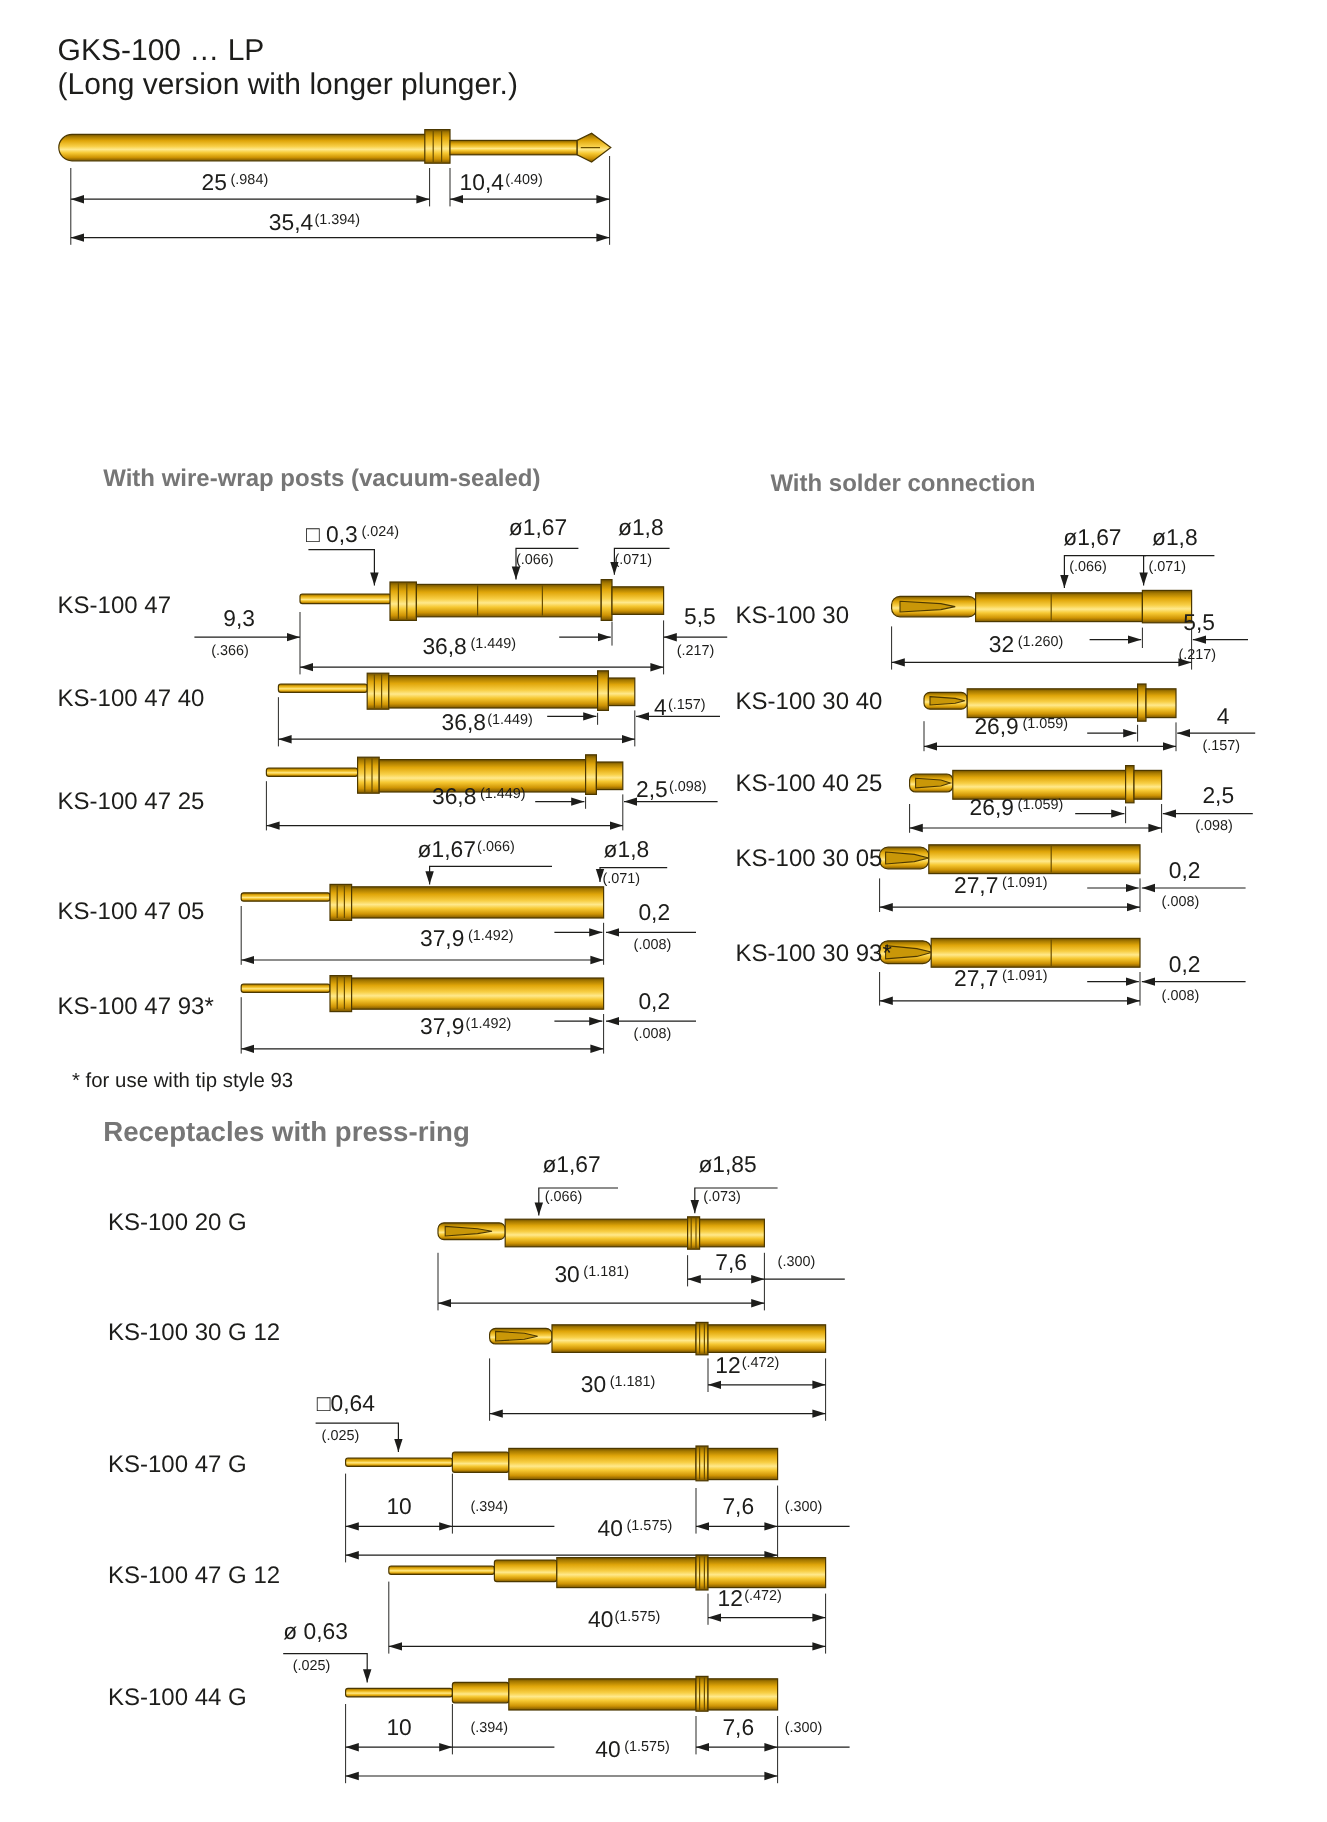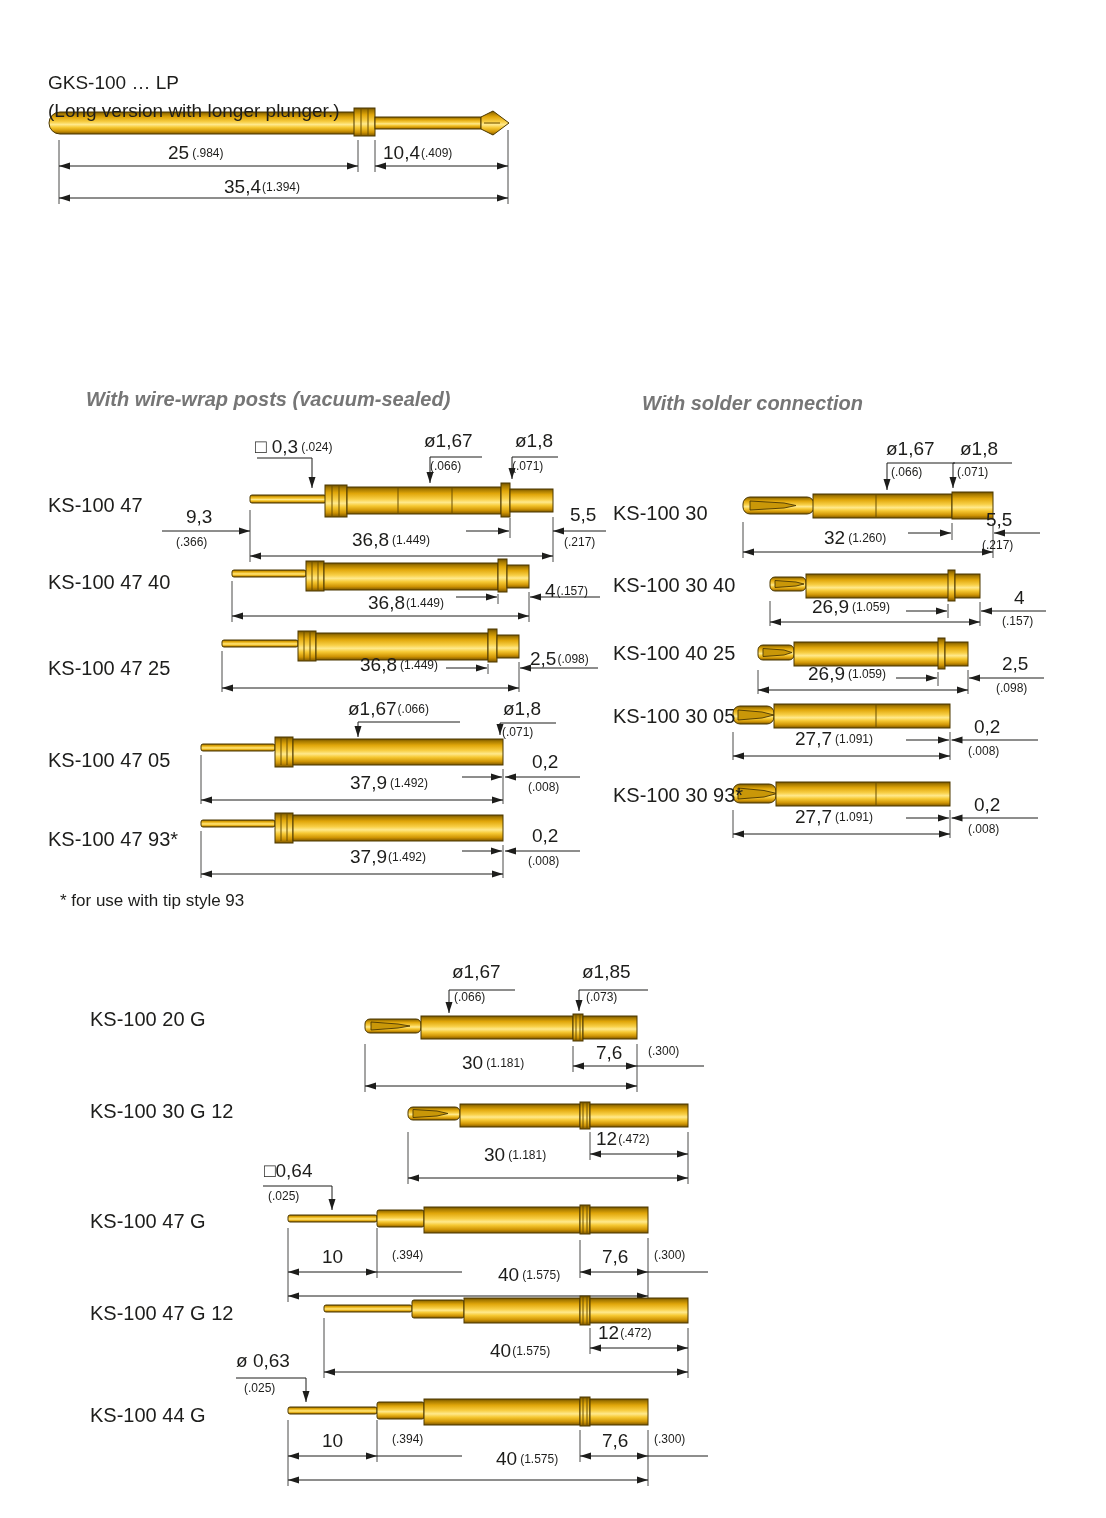--- a/index.html
+++ b/index.html
@@ -1,26 +1,26 @@
 <!DOCTYPE html>
 <html><head>
 <meta charset="utf-8">
 <style>
   html,body{margin:0;padding:0;background:#fff;}
   .page{position:relative;width:1106px;height:1518px;background:#fff;overflow:hidden;
         font-family:"Liberation Sans", sans-serif;color:#1d1d1b;}
   .abs{position:absolute;white-space:nowrap;}
-  .title{font-size:19px;margin-top:44px;}
+  .title{font-size:25px;}
   .h1{font-size:23px;font-weight:bold;color:#767676;}
-  .h2{font-size:20px;font-weight:bold;color:#767676;font-style:italic;}
+  .h2{font-size:20px;font-weight:bold;color:#767676;}
   .lbl{font-size:20px;}
   .dim{font-size:19px;}
   .din{font-size:12px;}
   .foot{font-size:17px;}
-  .pair{display:flex;align-items:center;gap:3px;}
+  .pair{display:flex;align-items:flex-start;gap:3px;}
   .pair.tight{gap:1px;}
   svg.layer{position:absolute;left:0;top:0;}
   .au{fill:url(#g);stroke:#4c3800;stroke-width:1;}
   .slot{fill:#c99708;stroke:#4c3800;stroke-width:0.9;}
   .seam{stroke:#6b4f00;stroke-width:1;fill:none;}
   .dl{stroke:#1d1d1b;stroke-width:1;fill:none;}
   .ext{stroke:#1d1d1b;stroke-width:0.8;fill:none;}
 </style>
 </head>
 <body>
@@ -421,20 +421,21 @@
 <div class="abs din" style="left:968px;top:744px">(.008)</div>
 
 <div class="abs lbl" style="left:613px;top:784px">KS-100 30 93*</div>
 <div class="abs pair" style="left:795px;top:806px">
   <span class="dim">27,7</span>
       <span class="din">(1.091)</span>
 </div>
 <div class="abs dim" style="left:974px;top:794px">0,2</div>
 <div class="abs din" style="left:968px;top:822px">(.008)</div>
 
+<div class="abs h1" style="left:86px;top:930px">Receptacles with press-ring</div>
 
 <div class="abs dim" style="left:452px;top:961px">ø1,67</div>
 <div class="abs din" style="left:454px;top:990px">(.066)</div>
 <div class="abs dim" style="left:582px;top:961px">ø1,85</div>
 <div class="abs din" style="left:586px;top:990px">(.073)</div>
 
 <div class="abs lbl" style="left:90px;top:1008px">KS-100 20 G</div>
 <div class="abs pair" style="left:462px;top:1052px">
   <span class="dim">30</span>
       <span class="din">(1.181)</span>

